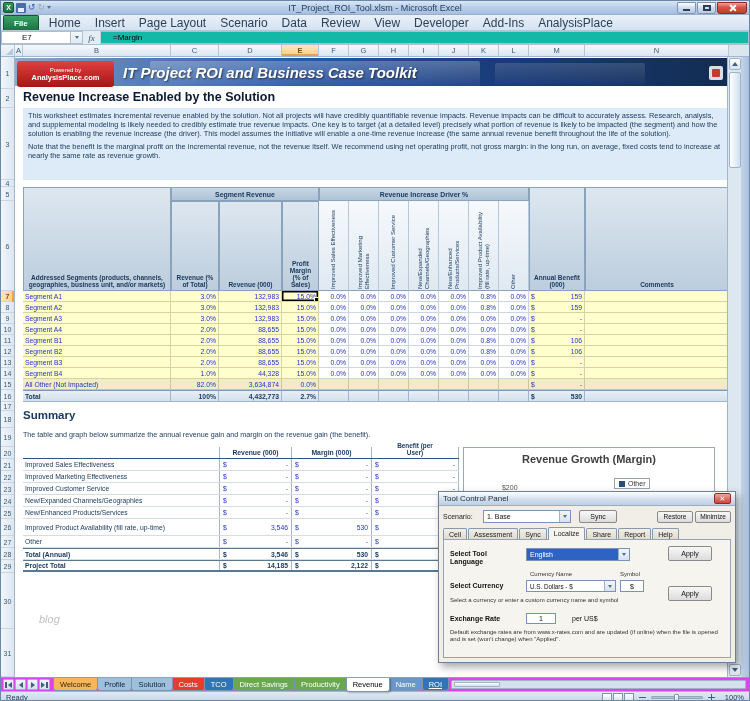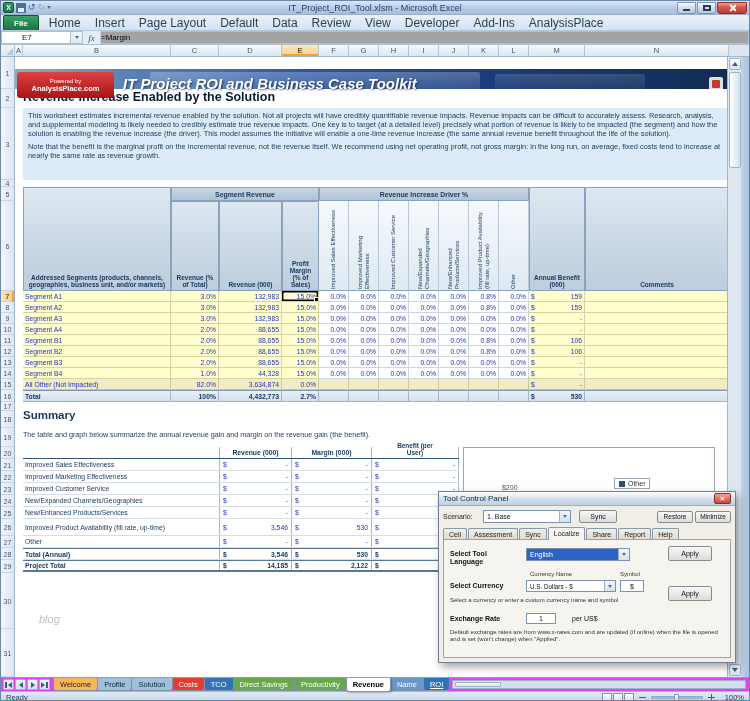--- a/index.html
+++ b/index.html
@@ -36,21 +36,21 @@
   font-weight:bold;display:flex;align-items:center;border-radius:2px 2px 0 0;margin-right:3px;border:1px solid #145232;border-bottom:0}
 .rtabs{display:flex;align-items:flex-end}
 .rtab{height:15px;padding:0 7px;font-size:12px;color:#2c4158;display:flex;align-items:center}
 
 .fbar{height:14px;display:flex;align-items:stretch;background:#e4ecf5;border-bottom:1px solid #aebfd1;font-size:8px}
 .namebox{width:70px;background:#fff;border:1px solid #aebfd1;display:flex;align-items:center;padding-left:20px;color:#111}
 .nb-drop{width:12px;background:linear-gradient(#f4f8fc,#dfe9f3);border:1px solid #aebfd1;border-left:0;
   display:flex;align-items:center;justify-content:center}
 .fxbtn{width:18px;display:flex;align-items:center;justify-content:center;color:#33536f;
   font-family:"Liberation Serif",serif;font-style:italic;font-size:9px;border-right:1px solid #c5d3e2}
-.formula{flex:1;background:#a3a3a3;border:1px solid #aebfd1;border-left:0;display:flex;align-items:center;padding-left:0;color:#000}
+.formula{flex:1;background:#14b8a6;border:1px solid #aebfd1;border-left:0;display:flex;align-items:center;padding-left:12px;color:#000}
 
 .colrow{height:12px;display:flex;background:#dce6ef;border-bottom:1px solid #9fb6ce;font-size:7.5px;color:#3c5a77}
 .cornerbox{width:14px;border-right:1px solid #b6c7d8;position:relative;background:linear-gradient(#f2f6fa,#dfe9f2)}
 .cornerbox::after{content:"";position:absolute;right:1px;bottom:1px;border-left:7px solid transparent;border-bottom:7px solid #b9c9d9}
 .colhs{display:flex}
 .colh{display:flex;align-items:center;justify-content:center;border-right:1px solid #b6c7d8;
   background:linear-gradient(#f4f8fb,#dce6f0)}
 .colh.colsel{background:linear-gradient(#fde7bd,#f8cd8a);box-shadow:inset 0 -2px 0 #efa33d;color:#7a5216;font-weight:bold}
 
 .gridwrap{display:flex;height:620px;position:relative}
@@ -64,21 +64,21 @@
 .sarrow{width:12px;height:12px;margin-top:1px;background:linear-gradient(#fdfeff,#d7e3f0);border:1px solid #9fb2c8;
   border-radius:2px;display:flex;align-items:center;justify-content:center}
 .sarrow.send{margin-top:auto;margin-bottom:1px}
 .tri-up{width:0;height:0;border-left:3px solid transparent;border-right:3px solid transparent;border-bottom:4px solid #41607f}
 .tri-down{width:0;height:0;border-left:3px solid transparent;border-right:3px solid transparent;border-top:4px solid #41607f}
 .vthumb{width:12px;height:96px;margin-top:2px;background:linear-gradient(90deg,#fdfeff,#cfe0f0);
   border:1px solid #9fb2c8;border-radius:2px}
 .rightframe{width:8px;background:linear-gradient(90deg,#c2d4e8,#a9c0dc)}
 
 .band{position:absolute}
-.banner{left:0;top:12px;width:714px;height:20px;
+.banner{left:0;top:1px;width:714px;height:28px;
   background:linear-gradient(90deg,#93a9c4 0%,#5c83b8 15%,#2a57a5 40%,#1a3d7c 65%,#122c52 100%)}
 .banner::before{content:"";position:absolute;left:135px;top:3px;width:330px;height:26px;border-radius:2px;
   background:linear-gradient(rgba(255,255,255,.25),rgba(255,255,255,.04))}
 .banner::after{content:"";position:absolute;left:480px;top:5px;width:150px;height:22px;border-radius:2px;
   background:linear-gradient(rgba(255,255,255,.14),rgba(255,255,255,.02))}
 .logo{position:absolute;left:2px;top:3px;width:97px;height:26px;background:linear-gradient(#e04040,#a81515);
   border-radius:3px;color:#fff;display:flex;flex-direction:column;align-items:center;justify-content:center;z-index:2}
 .logo .l1{font-size:6px}
 .logo .l2{font-size:7.5px;font-weight:bold}
 .banner-title{position:absolute;left:108px;top:6px;font-size:15px;font-weight:bold;font-style:italic;color:#fff;
@@ -200,21 +200,21 @@
 
 .tabbar{height:14px;display:flex;align-items:stretch;background:#d946ef;border-top:1px solid #8ba1b8;padding-left:1px}
 .tnav{width:11px;display:flex;align-items:center;justify-content:center;background:linear-gradient(#f0f5fa,#d4e0ec);
   border:1px solid #9fb2c8;margin:1px 0 1px 1px;border-radius:1px;gap:1px}
 .bar{width:1.5px;height:6px;background:#3f5e7e}
 .tri-left{width:0;height:0;border-top:3px solid transparent;border-bottom:3px solid transparent;border-right:4px solid #3f5e7e}
 .tri-right{width:0;height:0;border-top:3px solid transparent;border-bottom:3px solid transparent;border-left:4px solid #3f5e7e}
 .stabs{display:flex;align-items:stretch;margin-left:3px}
 .stab{display:flex;align-items:center;padding:0 6px;font-size:7.5px;border:1px solid #7e94ab;border-top:0;
   margin-right:-1px;border-radius:0 0 3px 3px;color:#222;height:13px}
-.stab.active{font-weight:bold;height:14px;z-index:3;position:relative;box-shadow:1px 1px 2px rgba(0,0,0,.25)}
+.stab.active{font-weight:normal;height:14px;z-index:3;position:relative;box-shadow:1px 1px 2px rgba(0,0,0,.25)}
 .hscroll{flex:1;margin:2px 3px;background:#d4e0ec;border:1px solid #9fb2c8;position:relative;border-radius:1px}
 .hthumb{position:absolute;left:2px;top:1px;bottom:1px;width:46px;background:linear-gradient(#fdfeff,#cfe0f0);
   border:1px solid #9fb2c8;border-radius:1px}
 
 .statusbar{height:11px;display:flex;align-items:center;background:linear-gradient(#dfe9f3,#c6d6e7);
   border-top:1px solid #9fb6ce;font-size:7.5px;color:#27425d;padding:0 5px;gap:4px}
 .views{margin-left:auto;display:flex;gap:1px}
 .vicon{width:10px;height:8px;border:1px solid #7e94ab;background:linear-gradient(#fff,#dce6f0)}
 .zbtn{width:9px;height:9px;position:relative;display:inline-block}
 .zbtn::before{content:"";position:absolute;left:1px;top:4px;width:7px;height:1.5px;background:#41607f}
@@ -252,21 +252,21 @@
         </div>
     </div>
   </div>
 
   <div class="ribbon">
     <div class="filetab">File</div>
     <div class="rtabs">
         <div class="rtab">Home</div>
         <div class="rtab">Insert</div>
         <div class="rtab">Page Layout</div>
-        <div class="rtab">Default</div>
+        <div class="rtab">Scenario</div>
         <div class="rtab">Data</div>
         <div class="rtab">Review</div>
         <div class="rtab">View</div>
         <div class="rtab">Developer</div>
         <div class="rtab">Add-Ins</div>
         <div class="rtab">AnalysisPlace</div>
       </div>
   </div>
 
   <div class="fbar">
@@ -710,20 +710,21 @@
               </div>
               <div class="scell sval s-v3">
                 <span class="cur">$</span>
                 <span class="val"></span>
               </div>
             </div>
           </div>
       </div>
 
       <div class="band chart">
+        <div class="chart-title">Revenue Growth (Margin)</div>
         <div class="chart-tick">$200</div>
         <div class="chart-legend">
           <span class="legend-swatch"></span>
           <span>Other</span>
         </div>
       </div>
 
       <div class="band watermark">blog</div>
     </div>
 

